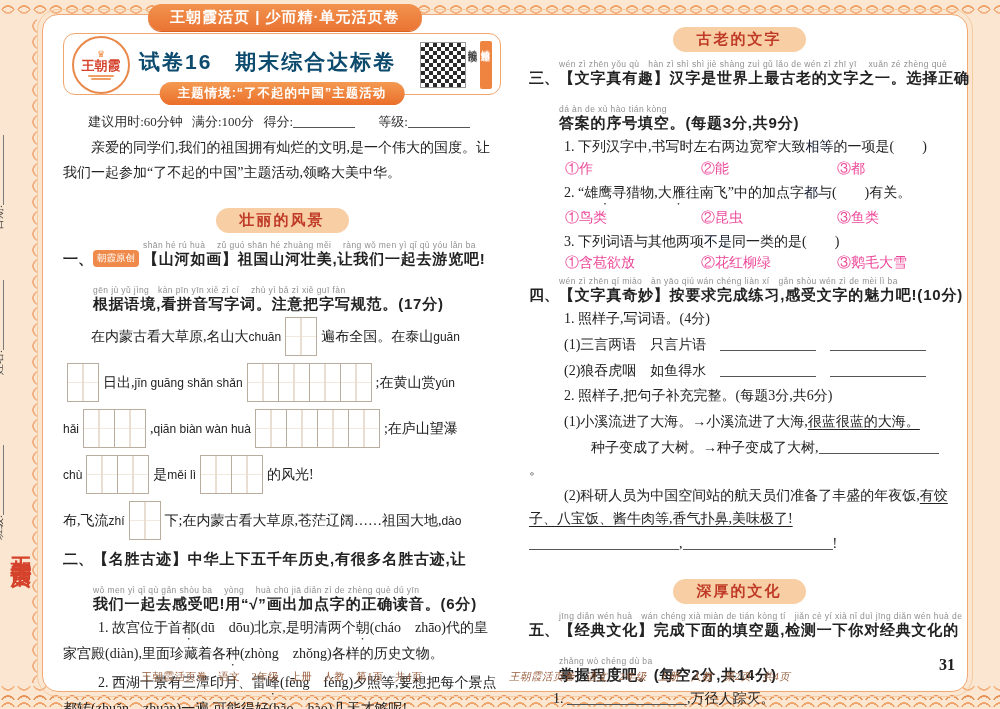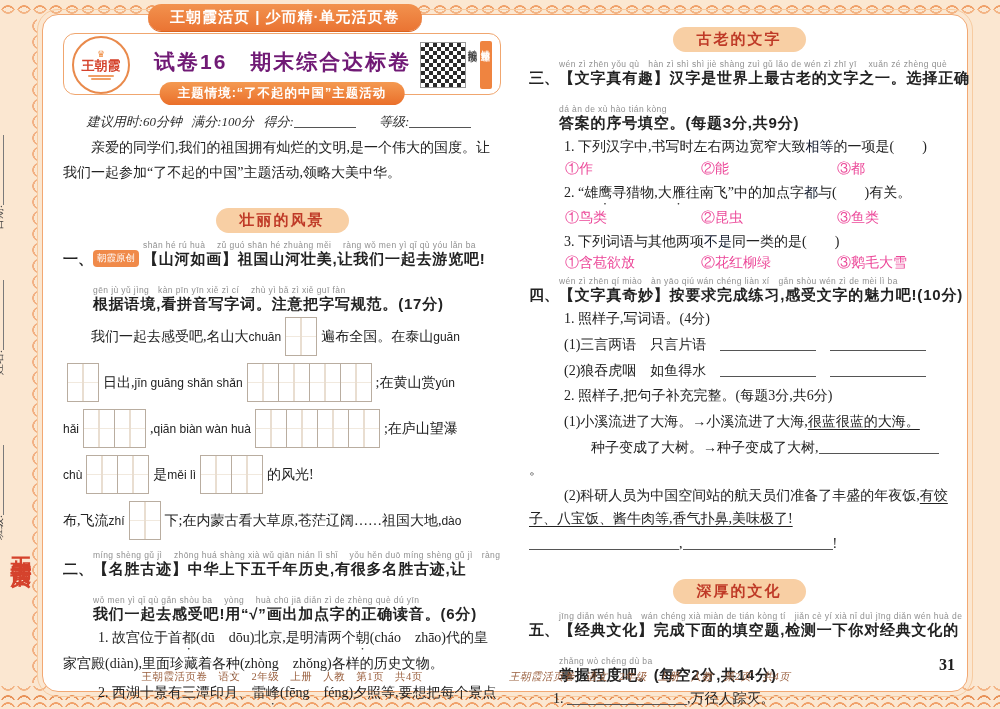--- a/index.html
+++ b/index.html
@@ -23,34 +23,34 @@
   .col{position:absolute;top:18px;}
   .col-left{left:20px;width:438px;}
   .col-right{left:486px;width:420px;top:12px;}
   
   .title-box{position:relative;height:60px;border:1.5px solid #f0a66f;border-radius:12px;}
   .logo{position:absolute;left:8px;top:2px;width:54px;height:54px;border:2px solid #e98a4c;border-radius:50%;
     display:flex;flex-direction:column;align-items:center;justify-content:center;background:#fff;}
   .logo .crown{color:#ef8a3e;font-size:9px;line-height:1;}
   .logo .logo-text{color:#d5432d;font-weight:bold;font-size:13px;line-height:1.1;}
   .logo .lw{width:26px;height:2px;border-radius:2px;background:#f0a066;margin-top:1.5px;}
-  .paper-title{position:absolute;left:90px;right:110px;top:14px;text-align:right;font-weight:bold;font-size:21px;
-    letter-spacing:2px;color:#701a75;font-family:"Liberation Sans","DejaVu Sans",sans-serif;white-space:nowrap;}
+  .paper-title{position:absolute;left:75px;right:110px;top:14px;text-align:right;font-weight:bold;font-size:21px;
+    letter-spacing:2px;color:#0c4a6e;font-family:"Liberation Sans","DejaVu Sans",sans-serif;white-space:nowrap;}
   .qr-wrap{position:absolute;right:8px;top:7px;display:flex;align-items:center;gap:2px;}
   .qr{width:44px;height:44px;border:1px solid #999;background:
       repeating-conic-gradient(#2b2b2b 0 25%, #fff 0 50%);background-size:8px 8px;}
   .qr-label{writing-mode:vertical-rl;text-orientation:upright;font-size:9.5px;line-height:1;height:46px;
     letter-spacing:1px;font-family:"Liberation Sans","DejaVu Sans",sans-serif;}
   .qr-dark{color:#3c3c3c;}
   .qr-lit{color:#fff;background:#ef8440;padding:1px 1.5px;border-radius:2px;}
   .theme-pill{position:absolute;left:50%;bottom:-11px;transform:translateX(-50%);white-space:nowrap;
     background:linear-gradient(#f49a52,#ea6f2a);color:#fff;font-weight:bold;font-size:12.5px;
     padding:3px 18px;border-radius:999px;font-family:"Liberation Sans","DejaVu Sans",sans-serif;letter-spacing:1px;}
   .meta{margin-top:17px;text-align:center;font-size:13px;color:#2d2d2d;white-space:nowrap;}
-  .meta span{margin-right:6px;font-style:italic;}
+  .meta span{margin-right:6px;}
   .blank{display:inline-block;height:15px;border-bottom:1px solid #555;vertical-align:-2px;}
   .intro{margin:5px 0 0;font-size:14px;line-height:1.75;color:#222;text-indent:2em;}
   .pill{width:fit-content;margin:23px auto 7px;background:#f8cfa4;color:#bf3a27;font-weight:bold;font-size:15px;
     letter-spacing:2px;padding:3px 24px;border-radius:999px;font-family:"Liberation Sans","DejaVu Sans",sans-serif;}
   .qhead{display:flex;align-items:flex-end;margin-top:2px;}
   .qhead.cont{padding-left:30px;margin-top:16px;}
   .qnum{font-weight:bold;font-size:15px;font-family:"Liberation Sans","DejaVu Sans",sans-serif;color:#222;flex:none;}
   .badge{background:#f08a4a;color:#fff;font-size:9.5px;border-radius:4px;padding:2px 4px;margin:0 4px 2px 0;
     flex:none;font-family:"Liberation Sans","DejaVu Sans",sans-serif;}
   .ptcol{display:block;min-width:0;}
@@ -143,21 +143,21 @@
       </span>
     </div>
     <div class="qhead cont">
       <span class="ptcol">
         <span class="pinyin">gēn jù yǔ jìng　kàn pīn yīn xiě zì cí　 zhù yì bǎ zì xiě guī fàn</span>
         <span class="qtext">根据语境,看拼音写字词。注意把字写规范。(17分)</span>
       </span>
     </div>
 
     <div class="fill-line ind">
-        <span class="seg">我们一起去感受吧,名山大 </span>
+        <span class="seg">在内蒙古看大草原,名山大 </span>
         <span class="seg latin">chuān</span>
         <span class="wgroup">
           <span class="wbox"></span>
         </span>
         <span class="seg"> 遍布全国。在泰山 </span>
         <span class="seg latin">guān</span>
       </div>
     <div class="fill-line">
         <span class="wgroup">
           <span class="wbox"></span>
@@ -209,21 +209,20 @@
         <span class="wgroup">
           <span class="wbox"></span>
         </span>
         <span class="seg"> 下;在内蒙古看大草原,苍茫辽阔……祖国大地,</span>
         <span class="seg latin">dào</span>
       </div>
 
     <div class="qhead" style="margin-top:6px">
       <span class="qnum">二、</span>
       <span class="ptcol">
-        <span class="pinyin">míng shèng gǔ jì　 zhōng huá shàng xià wǔ qiān nián lì shǐ　 yǒu hěn duō míng shèng gǔ jì　ràng</span>
         <span class="qtext">【名胜古迹】中华上下五千年历史,有很多名胜古迹,让</span>
       </span>
     </div>
     <div class="qhead cont">
       <span class="ptcol">
         <span class="pinyin">wǒ men yì qǐ qù gǎn shòu ba　 yòng　 huà chū jiā diǎn zì de zhèng què dú yīn</span>
         <span class="qtext">我们一起去感受吧!用“√”画出加点字的正确读音。(6分)</span>
       </span>
     </div>
 

